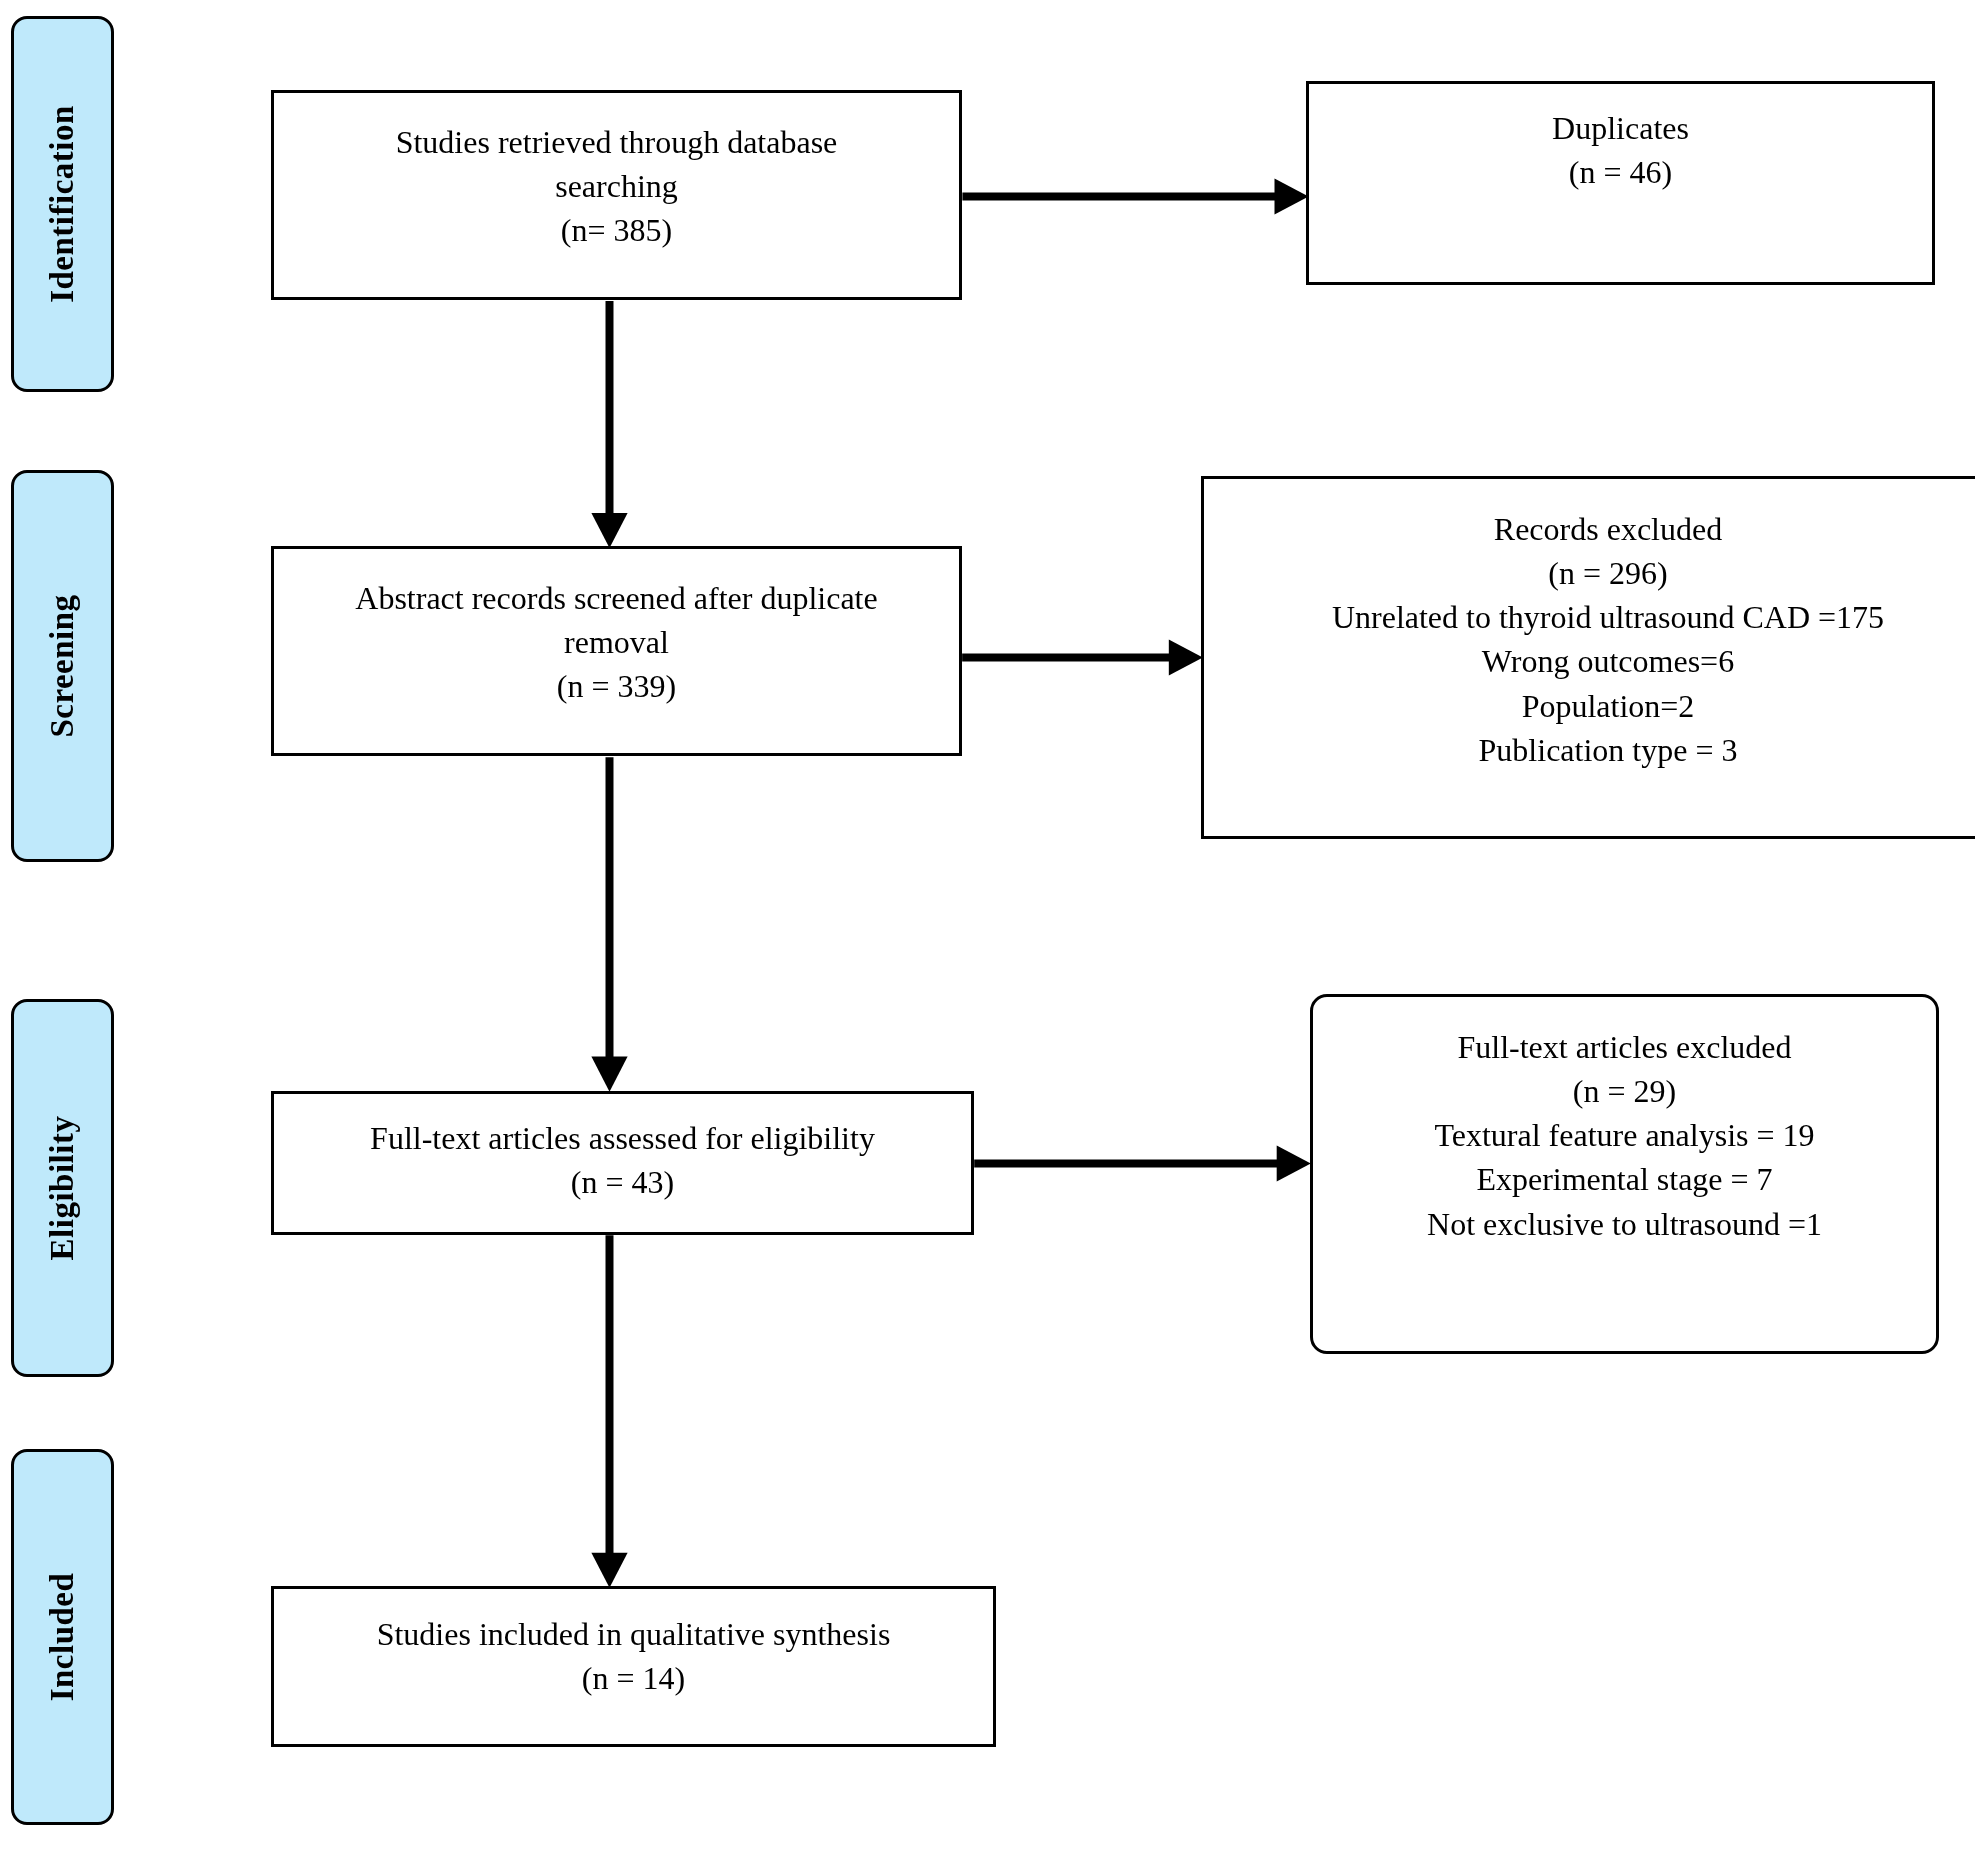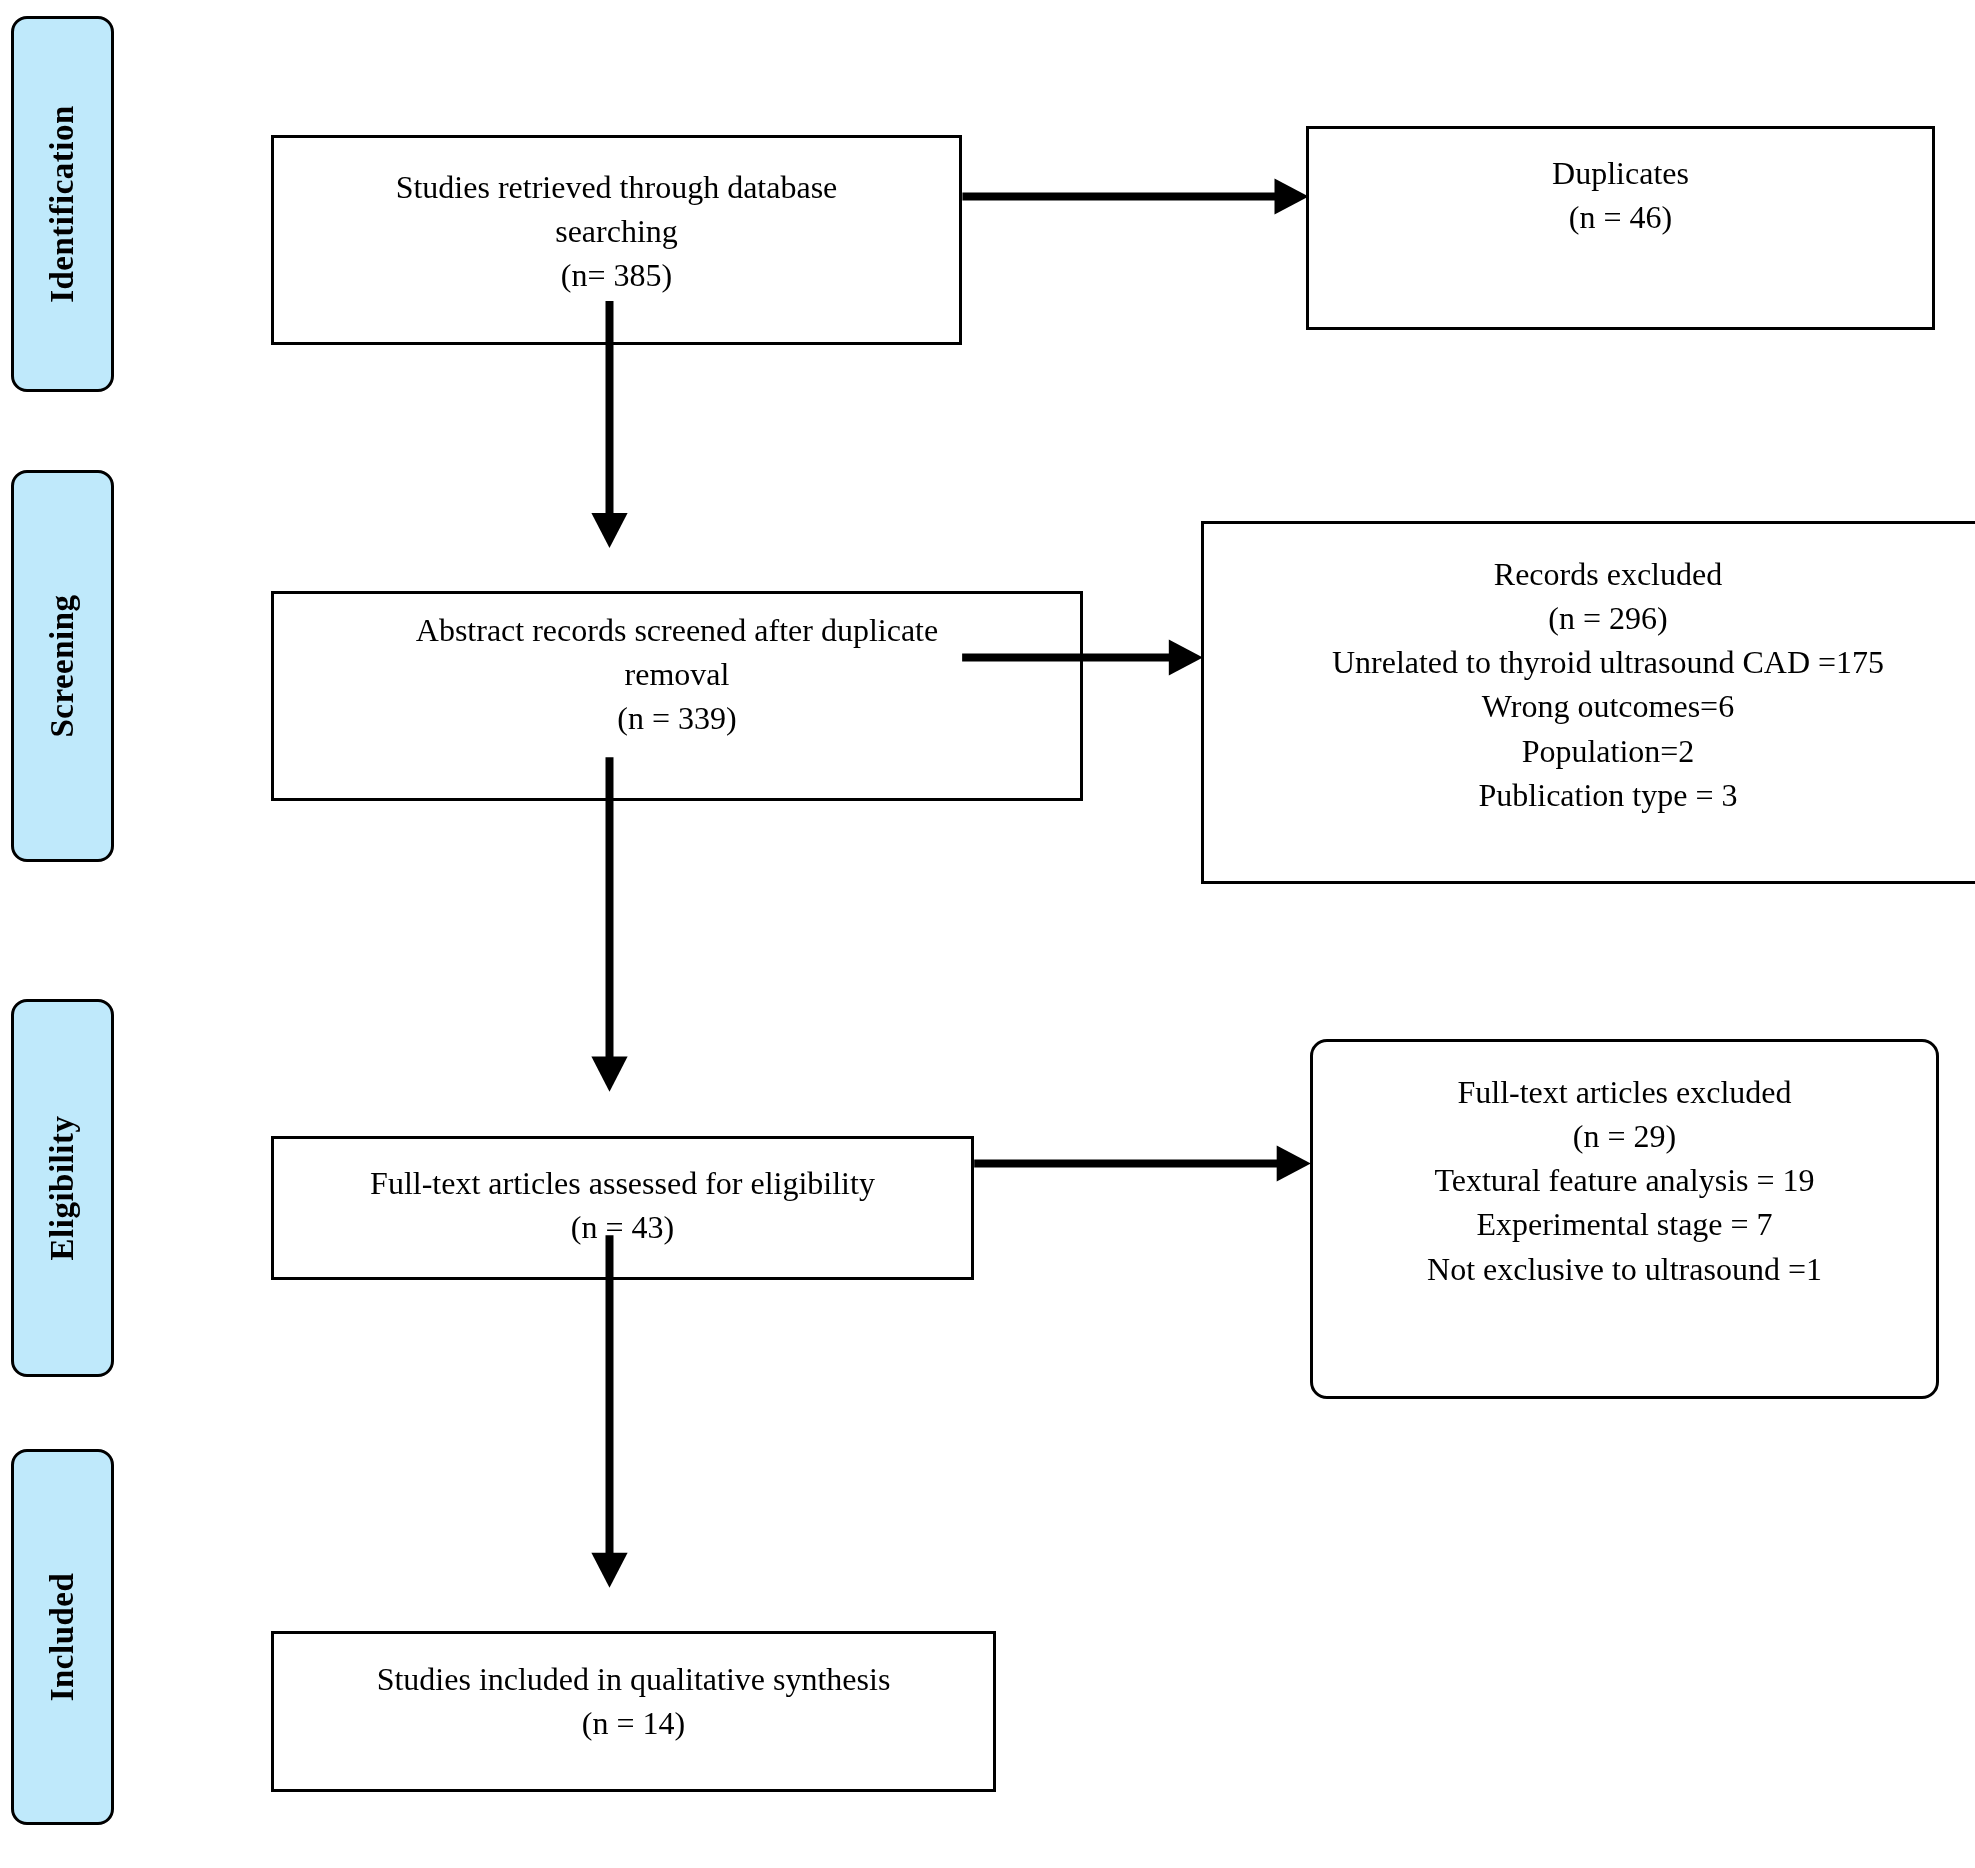--- a/index.html
+++ b/index.html
@@ -31,21 +31,20 @@
   .flow-box{
     position:absolute;
     background:#ffffff;
     border:3.2px solid #000000;
     box-sizing:border-box;
     display:flex;
     flex-direction:column;
     align-items:flex-start;
     justify-content:center;
     padding:5.4px 9.7px;
-    margin-top:45px;
   }
   .flow-box .line{
     display:block;
     width:100%;
     text-align:center;
     font-family:"Liberation Serif","DejaVu Serif",serif;
     font-size:32px;
     line-height:1.38;
     white-space:nowrap;
   }
@@ -74,21 +73,21 @@
   <div class="stage-pill" style="left:10.7px;top:1449px;width:103px;height:376px;">
     <span class="stage-pill-label">Included</span>
   </div>
 
   <div class="flow-box" style="left:271px;top:90px;width:691px;height:210px;justify-content:flex-start;padding-top:27px;">
     <span class="line">Studies retrieved through database</span>
     <span class="line">searching</span>
     <span class="line">(n= 385)</span>
   </div>
 
-  <div class="flow-box" style="left:271px;top:546px;width:812px;height:210px;justify-content:flex-start;padding-top:14px;">
+  <div class="flow-box" style="left:271px;top:546px;width:691px;height:210px;justify-content:flex-start;padding-top:27px;">
     <span class="line">Abstract records screened after duplicate</span>
     <span class="line">removal</span>
     <span class="line">(n = 339)</span>
   </div>
 
   <div class="flow-box" style="left:271px;top:1091px;width:703px;height:144px;justify-content:flex-start;padding-top:21.5px;">
     <span class="line">Full-text articles assessed for eligibility</span>
     <span class="line">(n = 43)</span>
   </div>
 

